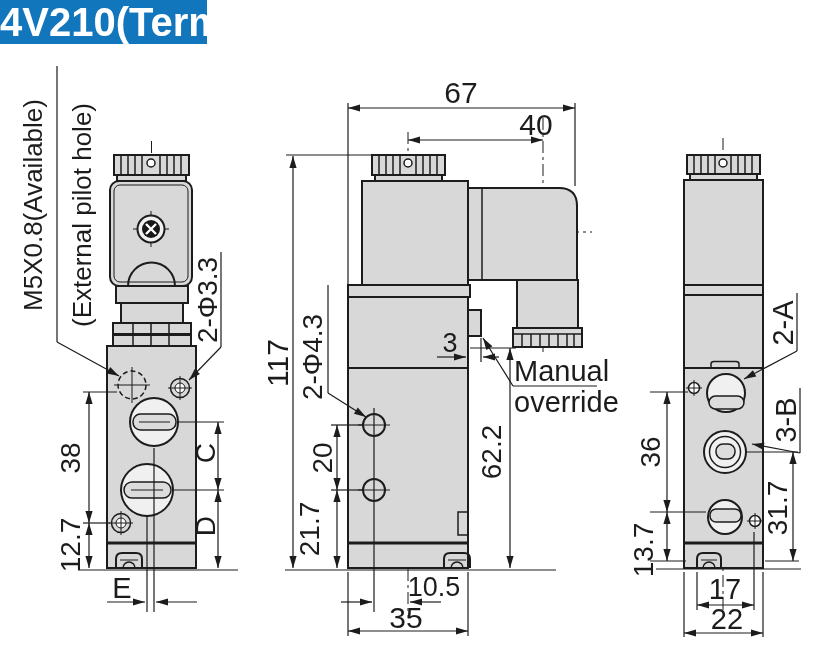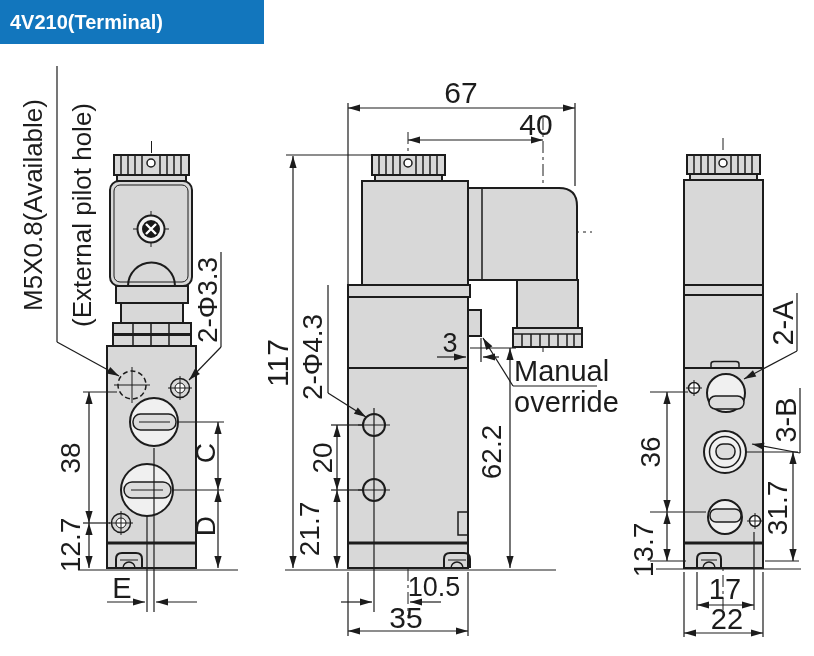--- a/index.html
+++ b/index.html
@@ -3,23 +3,23 @@
 <meta charset="utf-8">
 <style>
   :root{
     --banner:#1276bd; --banner-text:#ffffff; --line:#1c1c1c;
     --body-fill:#d8d8d8; --port-fill:#f0f0f0; --slot-fill:#dcdcdc;
     --hole-fill:#ffffff; --background:#ffffff;
   }
   html,body{margin:0;padding:0;}
   body{width:814px;height:656px;background:var(--background);position:relative;
        font-family:"Liberation Sans",sans-serif;overflow:hidden;}
-  .banner{position:absolute;left:0;top:0;width:264px;height:44px;background:var(--banner);
-          color:var(--banner-text);display:flex;align-items:center;padding-left:10px;
-          box-sizing:border-box;font-weight:bold;font-size:20px;letter-spacing:0px;}
+  .banner{position:absolute;left:0;top:0;width:207px;height:44px;background:var(--banner);
+          color:var(--banner-text);display:flex;align-items:center;
+          box-sizing:border-box;font-weight:bold;font-size:40px;letter-spacing:0px;}
   svg{position:absolute;left:0;top:0;color:var(--line);}
   .o2{stroke:var(--line);stroke-width:2;fill:none;}
   .o15{stroke:var(--line);stroke-width:1.5;fill:none;}
   .t1{stroke:var(--line);stroke-width:1;fill:none;}
   .dim{stroke:var(--line);stroke-width:1.2;fill:none;}
   .thick{stroke:var(--line);stroke-width:3.2;fill:none;}
   .cl{stroke:var(--line);stroke-width:1;stroke-dasharray:12 4 3 4;fill:none;}
   .dash{stroke-dasharray:5 3;}
   .fbody{fill:var(--body-fill);}
   .fport{fill:var(--port-fill);}

